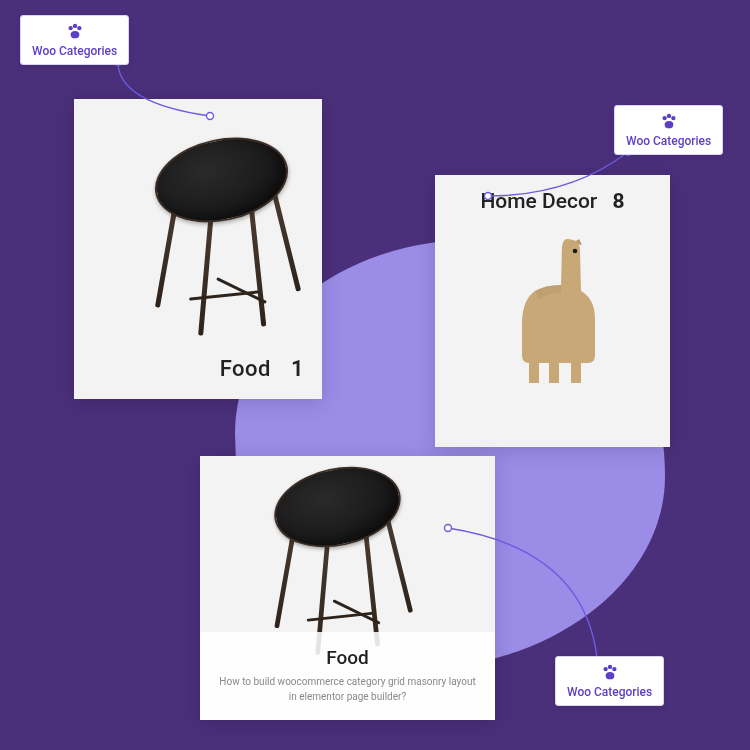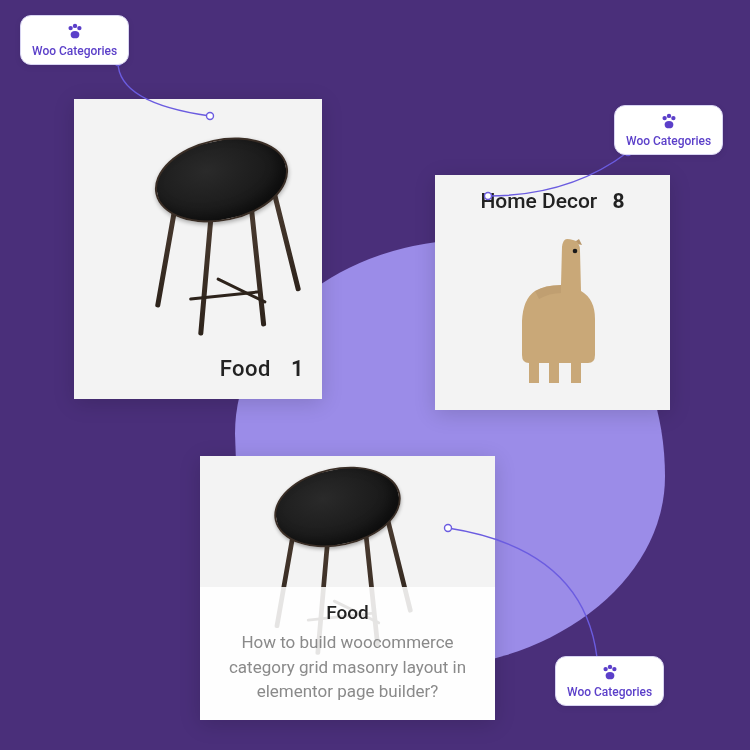--- a/index.html
+++ b/index.html
@@ -19,21 +19,21 @@
     top: 240px;
     background: #9b8ce8;
     border-radius: 55% 45% 60% 40% / 45% 55% 45% 55%;
   }
   .card {
     position: absolute;
     background: #f3f3f3;
     box-shadow: 0 4px 20px rgba(0,0,0,0.15);
   }
   .card1 { left: 74px; top: 99px; width: 248px; height: 300px; }
-  .card2 { left: 435px; top: 175px; width: 235px; height: 235px; }
+  .card2 { left: 435px; top: 175px; width: 235px; height: 272px; }
   .card3 { left: 200px; top: 456px; width: 295px; height: 264px; }
 
   .stool {
     position: absolute;
   }
   .stool1 { left: 80px; top: 40px; transform: scale(1); }
   .stool3 { left: 70px; top: 10px; transform: scale(0.95); }
 
   .seat {
     width: 135px; height: 82px;
@@ -97,30 +97,30 @@
     padding: 14px 18px 16px;
     text-align: center;
   }
   .card3 .caption h3 {
     font-size: 19px;
     font-weight: 500;
     color: #222;
     margin-bottom: 6px;
   }
   .card3 .caption p {
-    font-size: 17px;
+    font-size: 10px;
     color: #8a8a8a;
     line-height: 1.45;
   }
 
   .tag {
     position: absolute;
     background: #fff;
     border: 1px solid #d8d4f2;
-    border-radius: 11px;
+    border-radius: 3px;
     padding: 7px 11px 6px;
     box-shadow: 0 2px 6px rgba(0,0,0,0.08);
     text-align: center;
     min-width: 100px;
   }
   .tag .paw { font-size: 16px; line-height: 1; color: #5b3fc9; }
   .tag .txt { font-size: 12px; font-weight: 500; color: #5b3fc9; margin-top: 2px; }
   .tag1 { left: 20px; top: 15px; }
   .tag2 { left: 614px; top: 105px; }
   .tag3 { left: 555px; top: 656px; }

